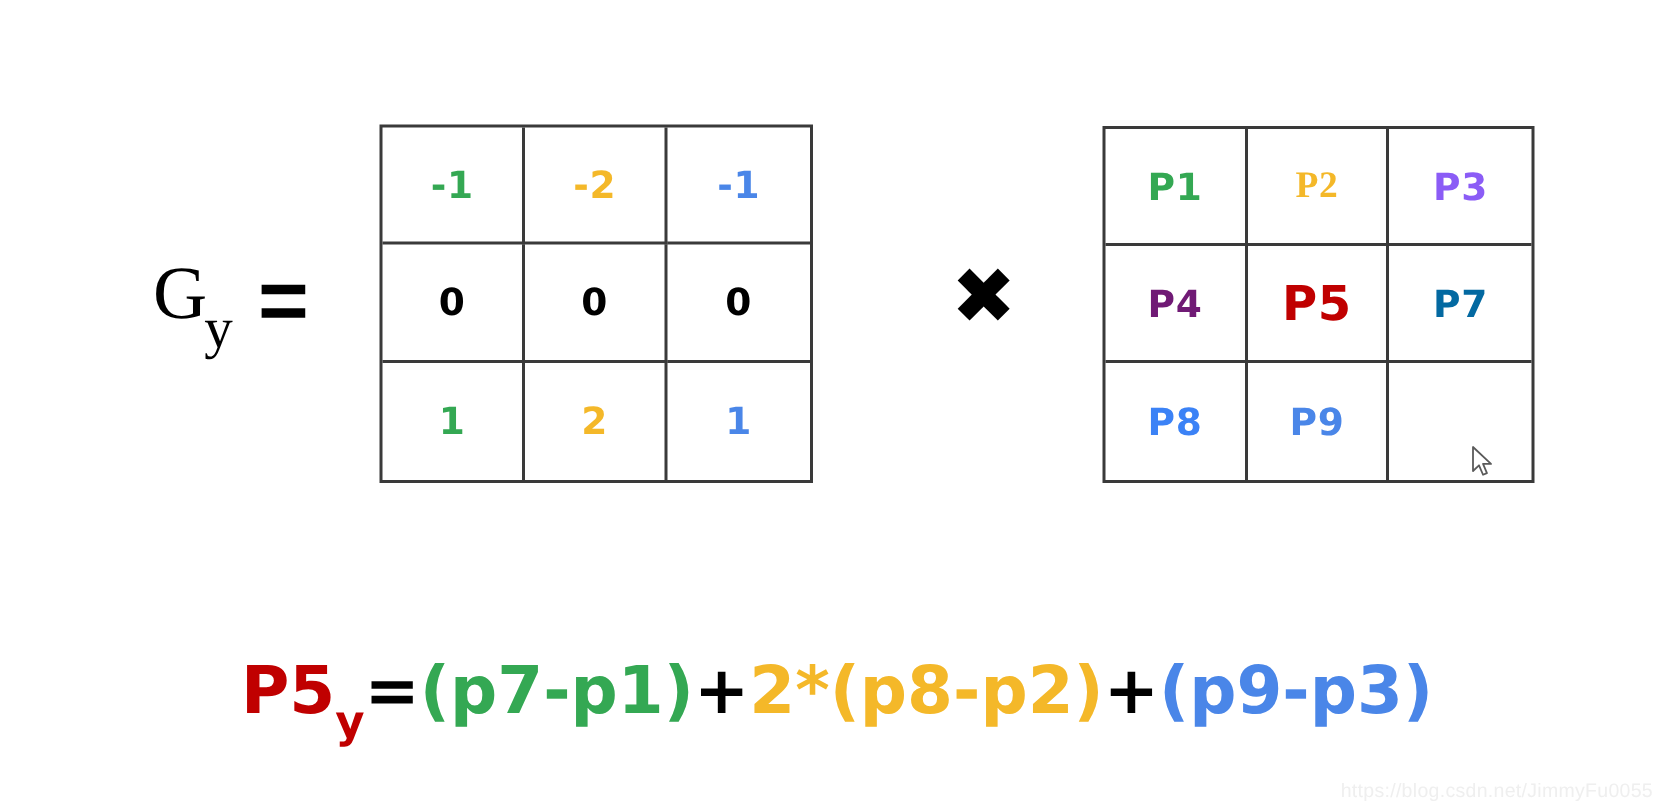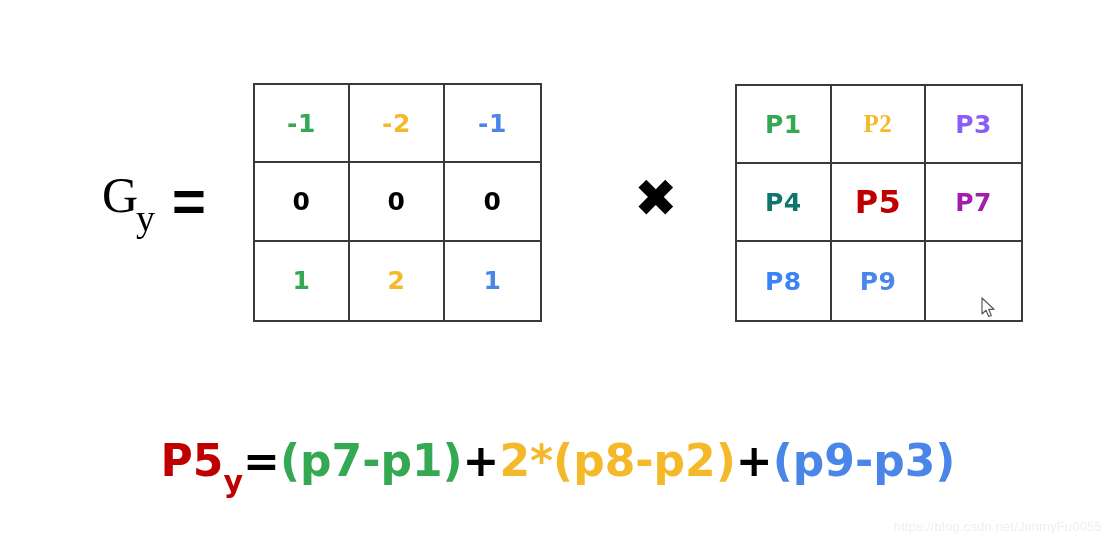--- a/index.html
+++ b/index.html
@@ -172,23 +172,23 @@
       <div class="cell" style="color: rgb(244, 184, 41);">2</div>
       <div class="cell" style="color: rgb(74, 134, 232);">1</div>
     </div>
 
   <div id="multiply-symbol">✖</div>
 
   <div class="matrix" id="pixel-matrix">
       <div class="cell" style="color: rgb(52, 168, 83);">P1</div>
       <div class="cell" style="color: rgb(244, 184, 41); font-family: Liberation Serif, serif;">P2</div>
       <div class="cell" style="color: #8b5cf6;">P3</div>
-      <div class="cell" style="color: #0f766e;">P4</div>
+      <div class="cell" style="color: #701a75;">P4</div>
       <div class="cell big" style="color: rgb(192, 0, 0);">P5</div>
-      <div class="cell" style="color: #a21caf;">P7</div>
+      <div class="cell" style="color: #0369a1;">P7</div>
       <div class="cell" style="color: #3b82f6;">P8</div>
       <div class="cell" style="color: rgb(74, 134, 232);">P9</div>
     </div>
 
 </div>
 
 <div id="formula"><span class="seg" style="color: rgb(192, 0, 0);">P5</span><span class="seg sub" style="color: rgb(192, 0, 0);">y</span><span class="seg" style="color: rgb(0, 0, 0);">=</span><span class="seg" style="color: rgb(52, 168, 83);">(p7-p1)</span><span class="seg" style="color: rgb(0, 0, 0);">+</span><span class="seg" style="color: rgb(244, 184, 41);">2*(p8-p2)</span><span class="seg" style="color: rgb(0, 0, 0);">+</span><span class="seg" style="color: rgb(74, 134, 232);">(p9-p3)</span></div>
 
 <div id="watermark">https://blog.csdn.net/JimmyFu0055</div>
 

